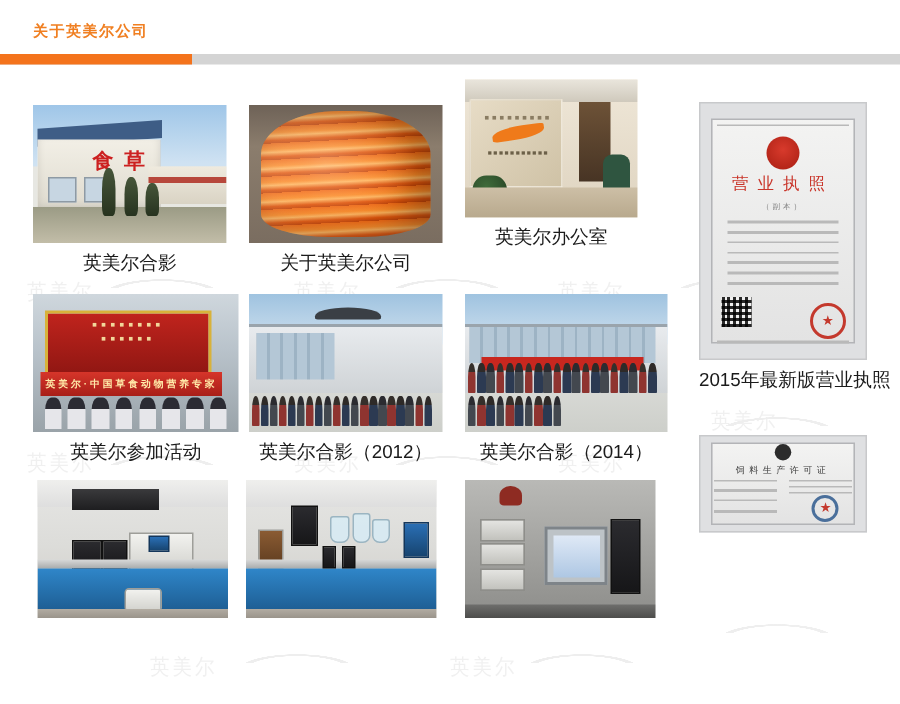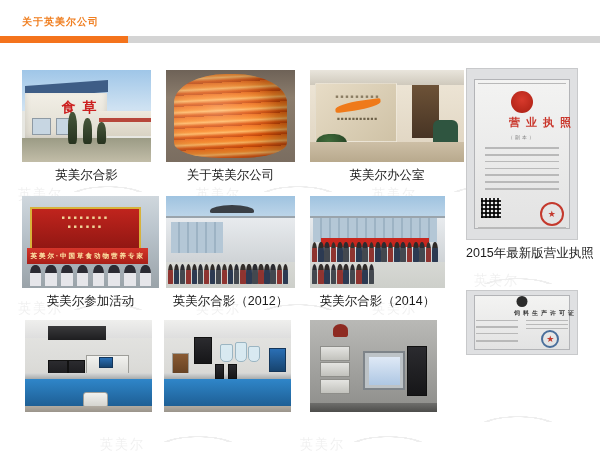--- a/index.html
+++ b/index.html
@@ -216,22 +216,22 @@
     position: absolute; inset: 6%;
     border: 1px solid #b3b4b7;
     background: linear-gradient(#f3f3f2, #e3e3e3);
   }
   .ph-cert .emblem {
     position: absolute; left: 50%; transform: translateX(-50%);
     border-radius: 50%;
     background: radial-gradient(circle at 50% 40%, #d83a2c, #a81e12);
   }
   .ph-cert .bigtitle {
-    position: absolute; left: 0; width: 100%; text-align: right;
-    color: #c9352a; font-weight: 700; letter-spacing: 6px;
+    position: absolute; left: 0; width: 100%; text-align: center;
+    color: #c9352a; font-weight: 400; letter-spacing: 6px;
   }
   .ph-cert .subttl {
     position: absolute; left: 0; width: 100%; text-align: center;
     color: #7d7d7d; letter-spacing: 2px;
   }
   .ph-cert .line {
     position: absolute; height: 1.5px; background: #b9b9b9;
   }
   .ph-cert .qr {
     position: absolute;
@@ -429,21 +429,21 @@
     <div class="caption">英美尔合影</div>
   </div>
 
   <div class="cell" style="left:166px; top:70px; width:129px;">
     <div class="photo ph-bags" style="height:92px;">
       <div class="pile"></div>
     </div>
     <div class="caption">关于英美尔公司</div>
   </div>
 
-  <div class="cell" style="left:310px; top:70px; width:154px;">
+  <div class="cell" style="left:310px; top:53px; width:115px;">
     <div class="photo ph-office" style="height:92px;">
       <div class="ceil"></div>
       <div class="panel"></div>
       <div class="logo-txt">■■■■■■■■■</div>
       <div class="logo-fish"></div>
       <div class="logo-txt2">■■■■■■■■■■■</div>
       <div class="door"></div>
       <div class="chair"></div>
       <div class="plant"></div>
       <div class="floor"></div>

